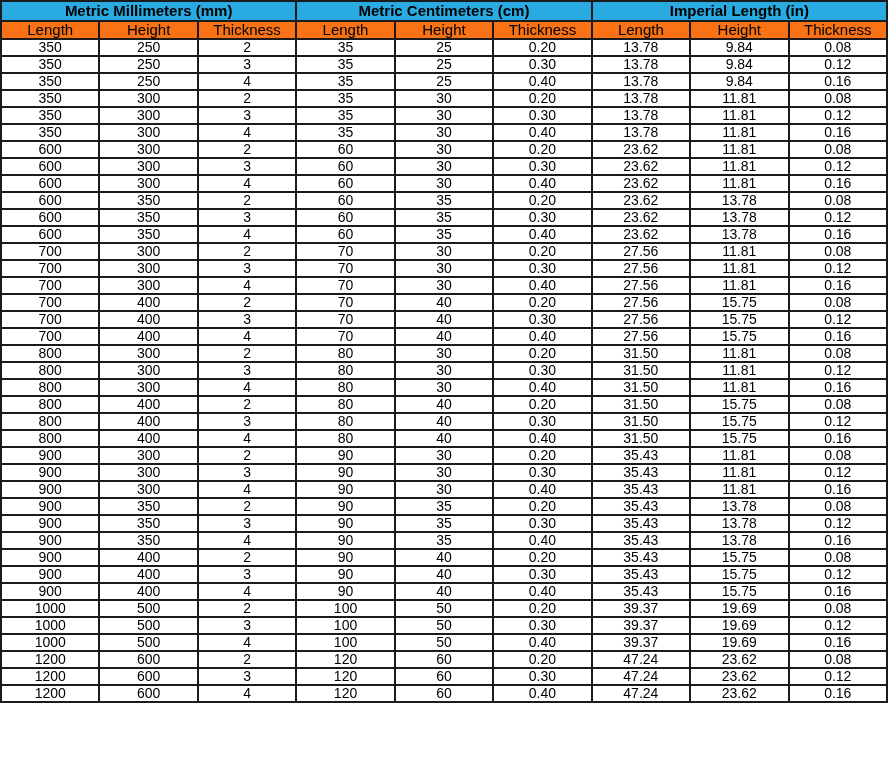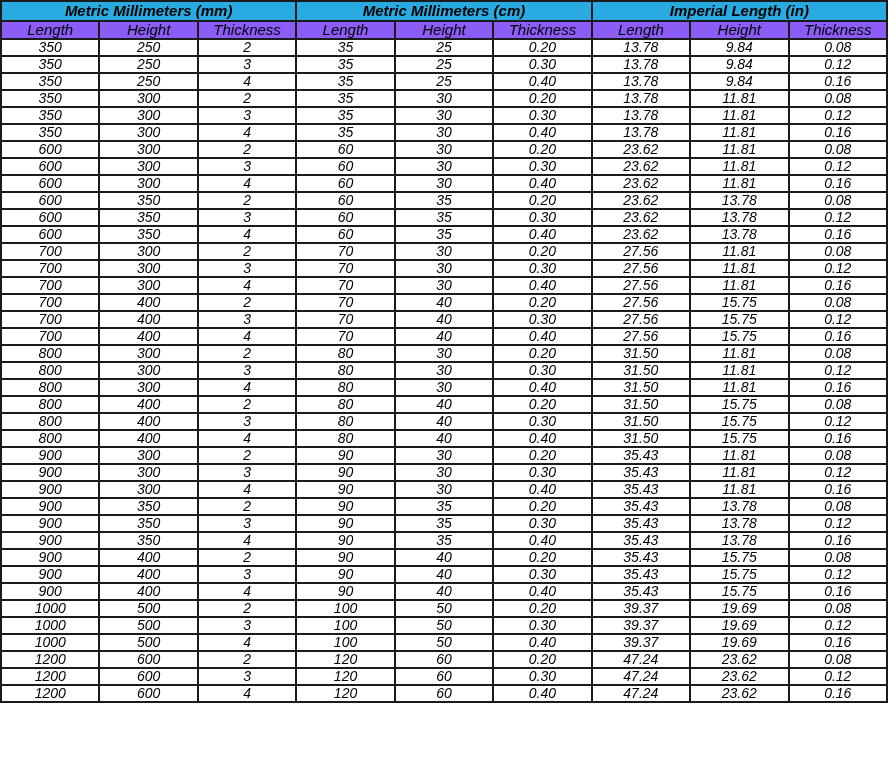--- a/index.html
+++ b/index.html
@@ -6,21 +6,20 @@
     margin: 0;
     padding: 0;
     background: #ffffff;
   }
   .sheet {
     width: 888px;
     height: 781px;
     box-sizing: border-box;
     font-family: "Liberation Sans", sans-serif;
     color: #000000;
-    font-style: italic;
   }
   table.dim-table {
     width: 888px;
     border-collapse: collapse;
     table-layout: fixed;
   }
   table.dim-table th,
   table.dim-table td {
     border: 2px solid #1b1b1b;
     padding: 0;
@@ -30,42 +29,42 @@
     overflow: hidden;
   }
   th.group-hdr {
     background: #29ABE2;
     font-size: 15px;
     font-weight: bold;
     height: 18px;
     line-height: 18px;
   }
   th.col-hdr {
-    background: #8b5cf6;
+    background: #f97316;
     font-size: 15px;
     font-weight: normal;
     height: 16px;
     line-height: 16px;
   }
   tbody td {
     background: #ffffff;
     font-size: 14px;
     height: 15px;
     line-height: 15px;
   }
 </style>
 </head>
 <body>
 
 <div class="sheet">
   <table class="dim-table">
     <thead>
       <tr>
         <th class="group-hdr" colspan="3">Metric Millimeters (mm)</th>
-        <th class="group-hdr" colspan="3">Metric Millimeters (cm)</th>
+        <th class="group-hdr" colspan="3">Metric Centimeters (cm)</th>
         <th class="group-hdr" colspan="3">Imperial Length (in)</th>
       </tr>
       <tr>
         <th class="col-hdr">Length</th>
         <th class="col-hdr">Height</th>
         <th class="col-hdr">Thickness</th>
         <th class="col-hdr">Length</th>
         <th class="col-hdr">Height</th>
         <th class="col-hdr">Thickness</th>
         <th class="col-hdr">Length</th>

